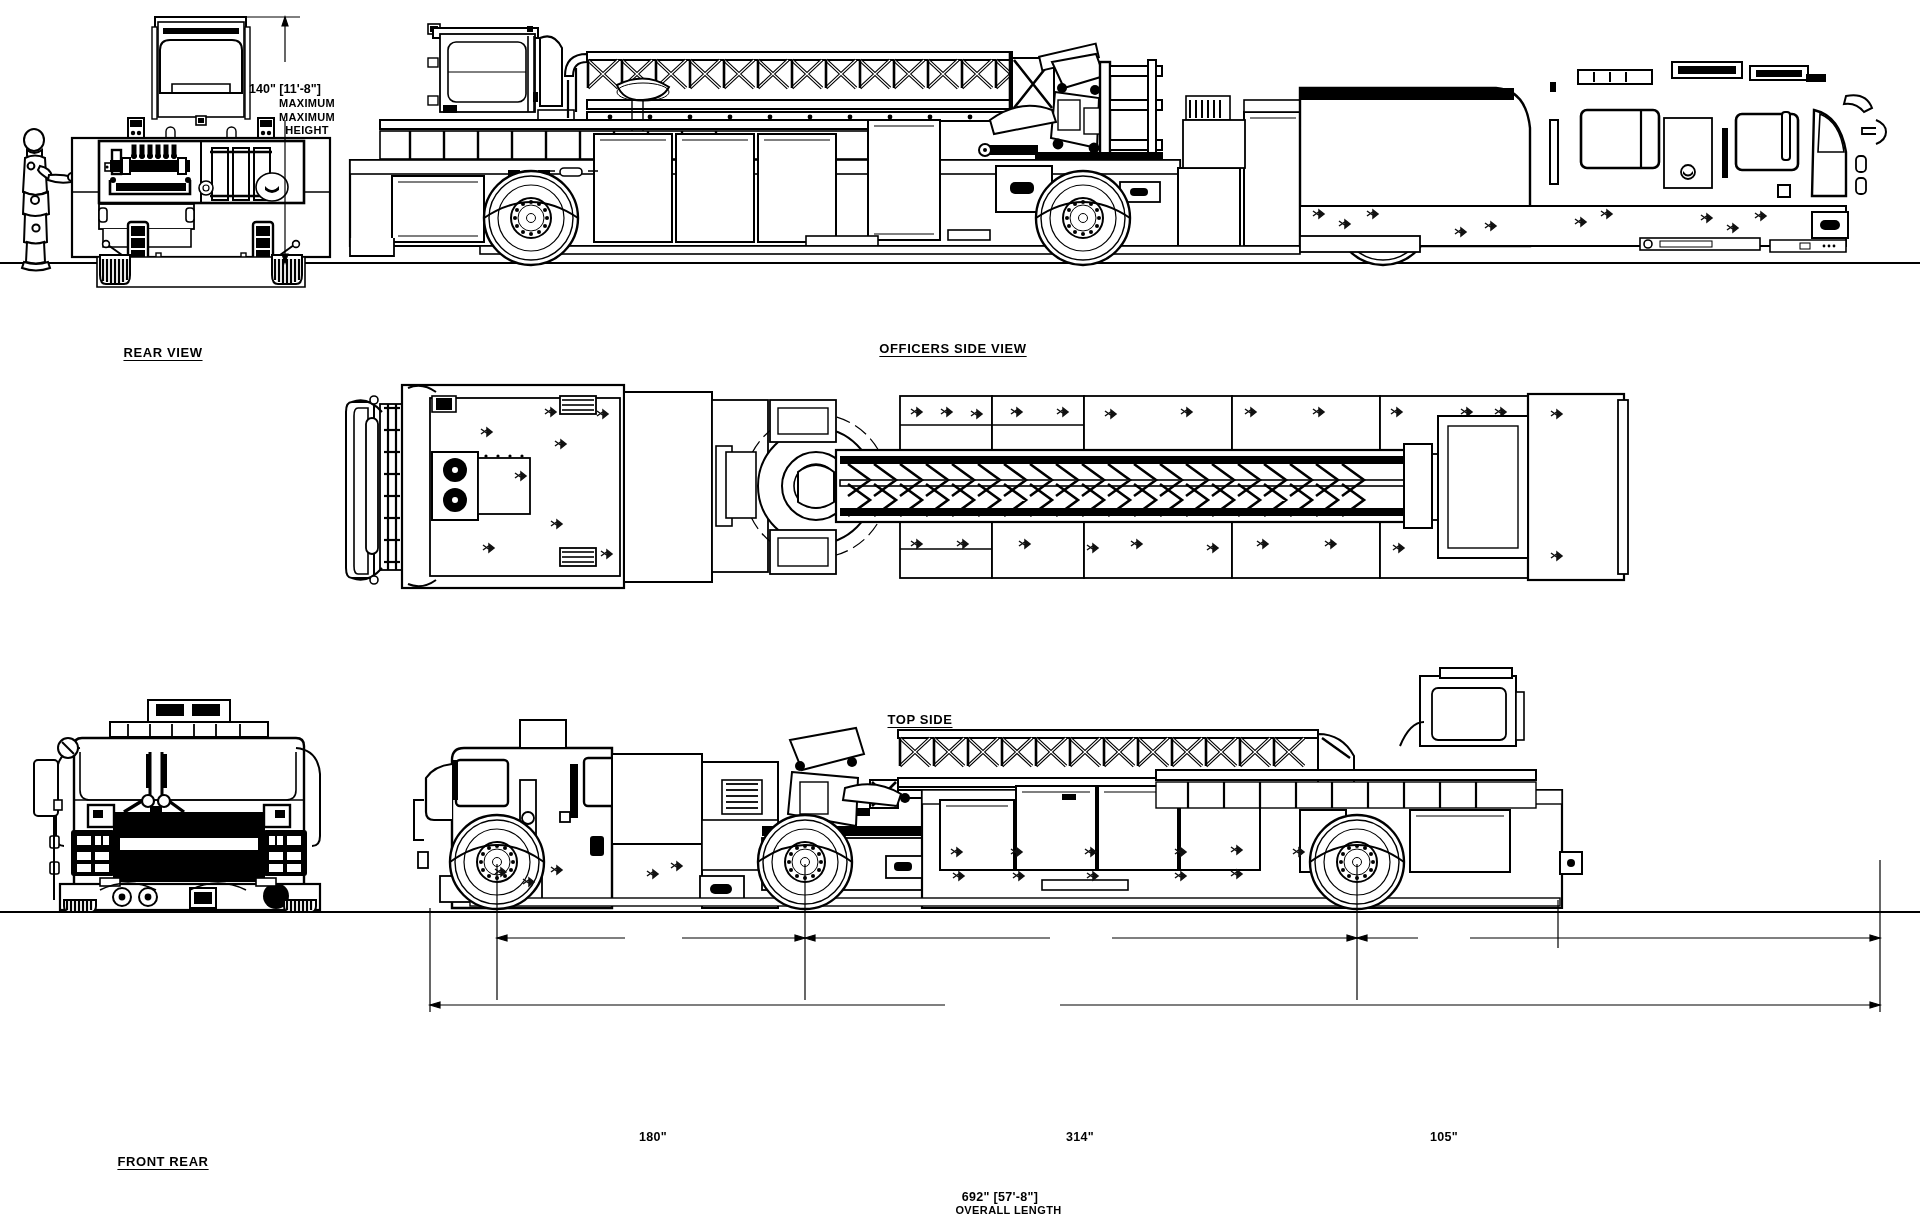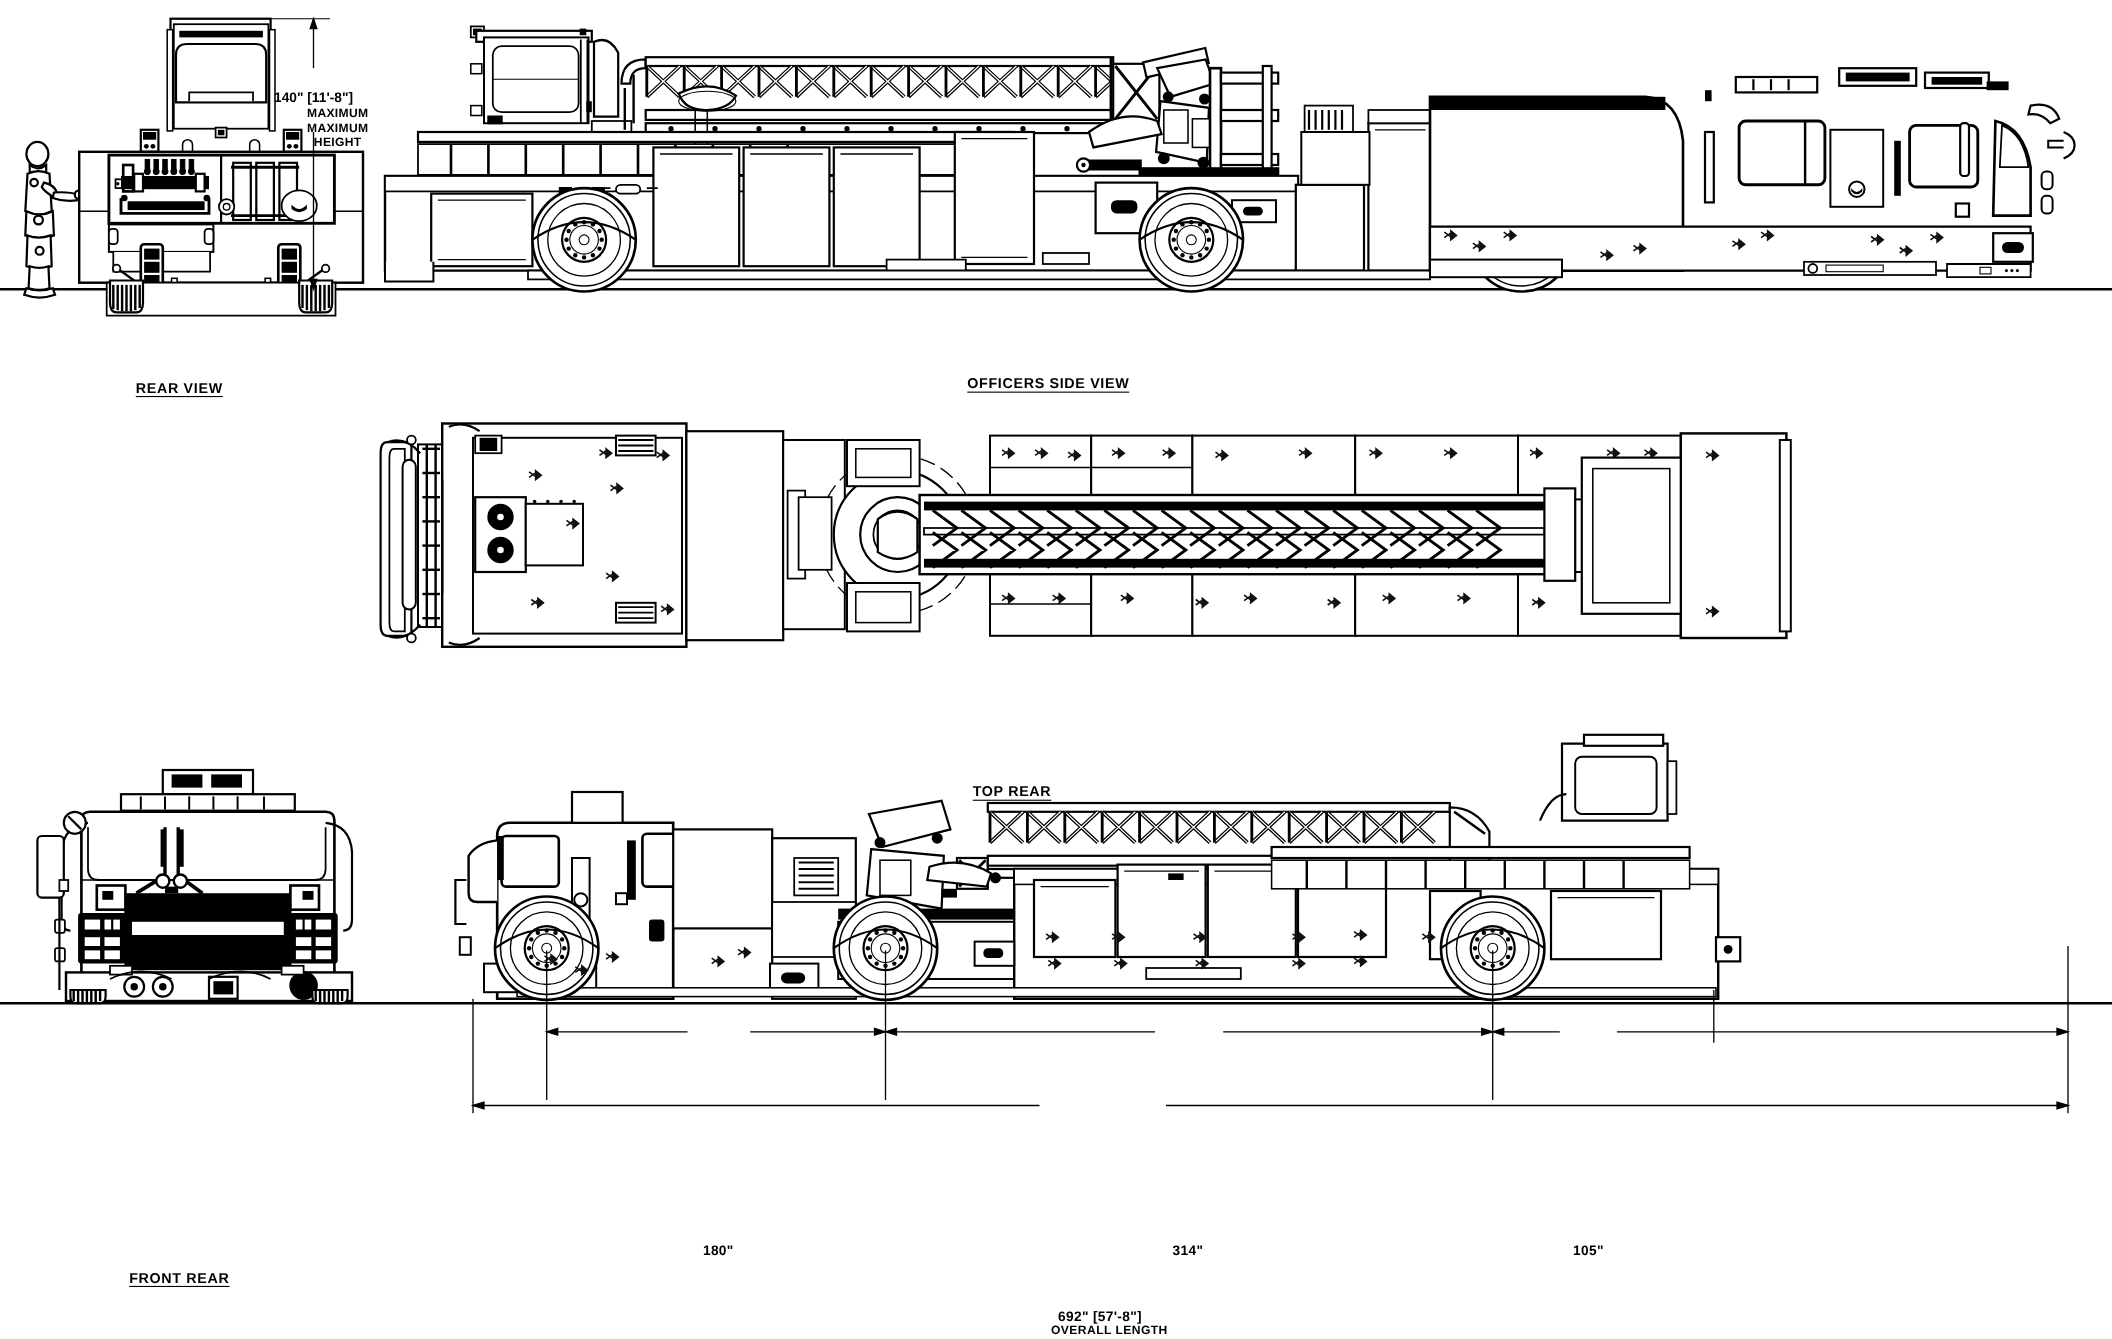--- a/index.html
+++ b/index.html
@@ -876,21 +876,21 @@
 
     <line x1="430" y1="1005" x2="945" y2="1005"></line>
     <line x1="1060" y1="1005" x2="1880" y2="1005"></line>
     <path d="M430,1005 l10,-3 0,6 Z" fill="#000"></path>
     <path d="M1880,1005 l-10,-3 0,6 Z" fill="#000"></path>
   </g>
 </svg>
 
 <div class="vlabel" style="left:163px;top:345px;">REAR VIEW</div>
 <div class="vlabel" style="left:953px;top:341px;">OFFICERS SIDE VIEW</div>
-<div class="vlabel" style="left:920px;top:712px;">TOP REAR</div>
+<div class="vlabel" style="left:920px;top:712px;">TOP SIDE</div>
 <div class="vlabel" style="left:163px;top:1154px;">FRONT REAR</div>
 
 <div class="htxt" style="left:285px;top:82px;">
   <span>140"  [11'-8"]</span>
   <em>MAXIMUM</em>
   <em>MAXIMUM</em>
   <em>HEIGHT</em>
 </div>
 
 <div class="dimtxt" style="left:653px;top:1130px;">180"</div>

